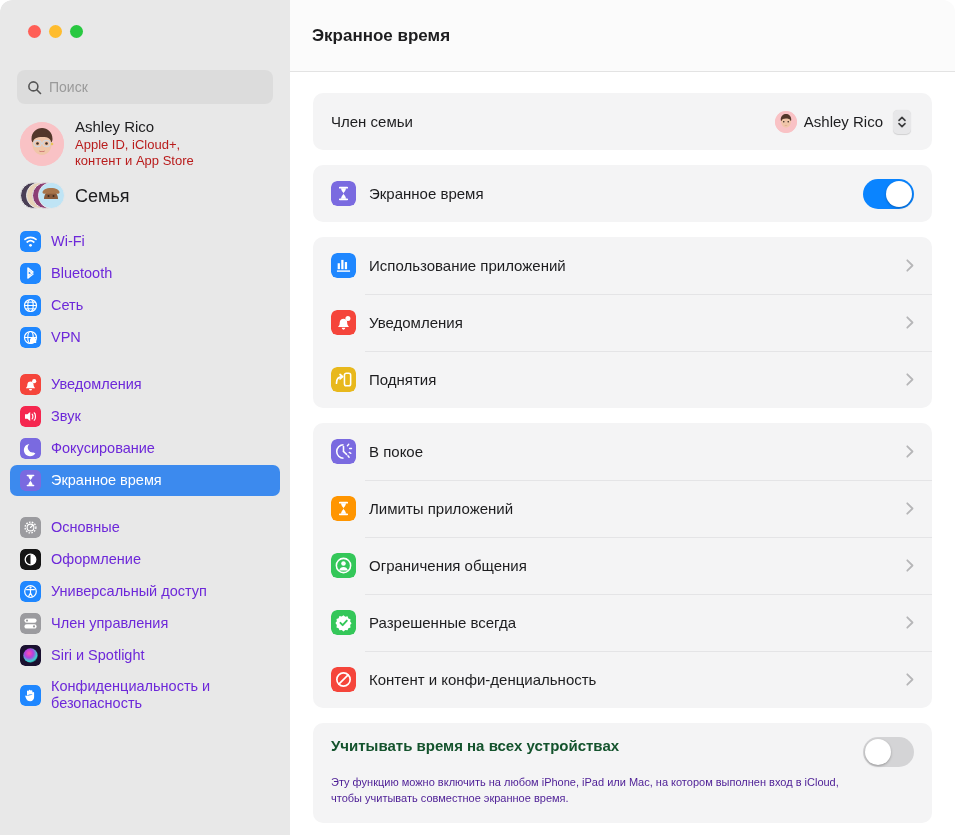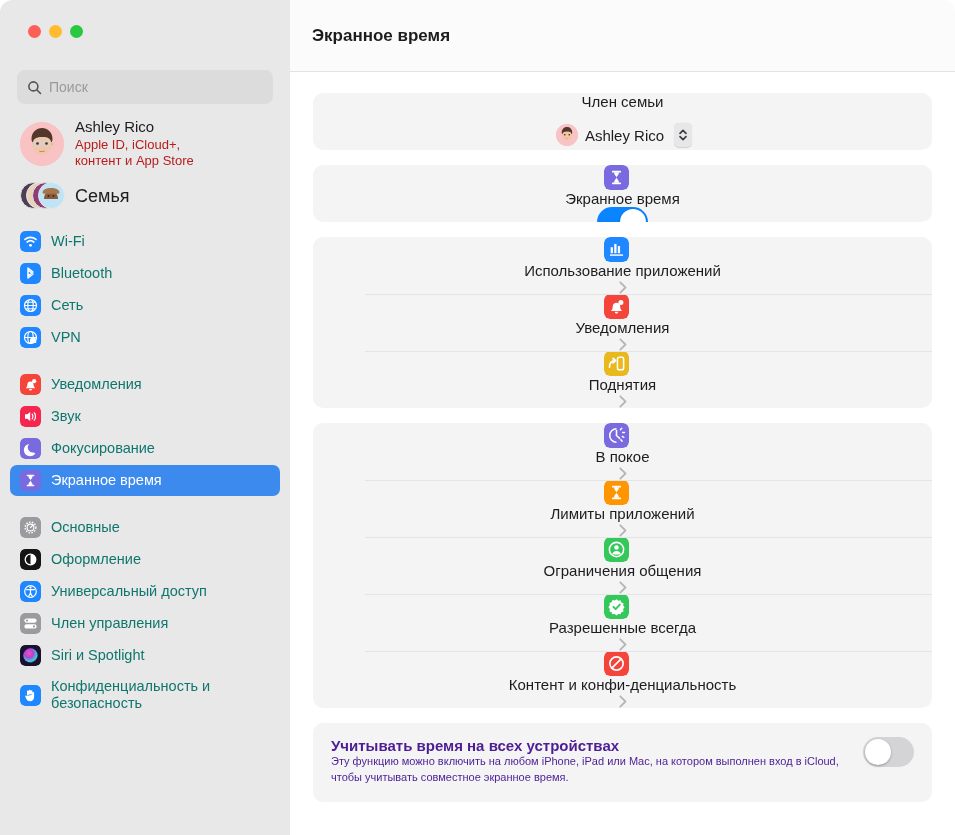--- a/index.html
+++ b/index.html
@@ -145,21 +145,21 @@
     width: 21px; height: 21px;
     flex: 0 0 21px;
     border-radius: 5px;
     display: flex;
     align-items: center;
     justify-content: center;
     overflow: hidden;
   }
   .nav-label {
     font-size: 14.5px;
-    color: #0f766e;
+    color: #6d28d9;
     line-height: 1.18;
   }
 
   
   .main {
     flex: 1;
     background: #ffffff;
     display: flex;
     flex-direction: column;
     overflow: hidden;
@@ -192,21 +192,20 @@
     margin-bottom: 15px;
     overflow: hidden;
   }
 
   .row {
     display: flex;
     align-items: center;
     height: 57px;
     padding: 0 18px;
     position: relative;
-    flex-direction: column;
   }
   .row + .row::before {
     content: "";
     position: absolute;
     left: 52px; right: 0; top: 0;
     height: 1px;
     background: #e4e4e6;
   }
   .row .row-icon {
     width: 25px; height: 25px;
@@ -288,22 +287,22 @@
     border-radius: 10px;
     padding: 14px 18px 16px 18px;
     display: flex;
     align-items: flex-start;
     gap: 14px;
   }
   .bottom-texts { flex: 1; }
   .bottom-title {
     font-size: 15px;
     font-weight: bold;
-    color: #4c1d95;
-    margin-bottom: 0;
+    color: #14532d;
+    margin-bottom: 21px;
   }
   .bottom-desc {
     font-size: 11px;
     color: #4c1d95;
     line-height: 1.45;
     max-width: 545px;
   }
 </style>
 </head>
 <body>

